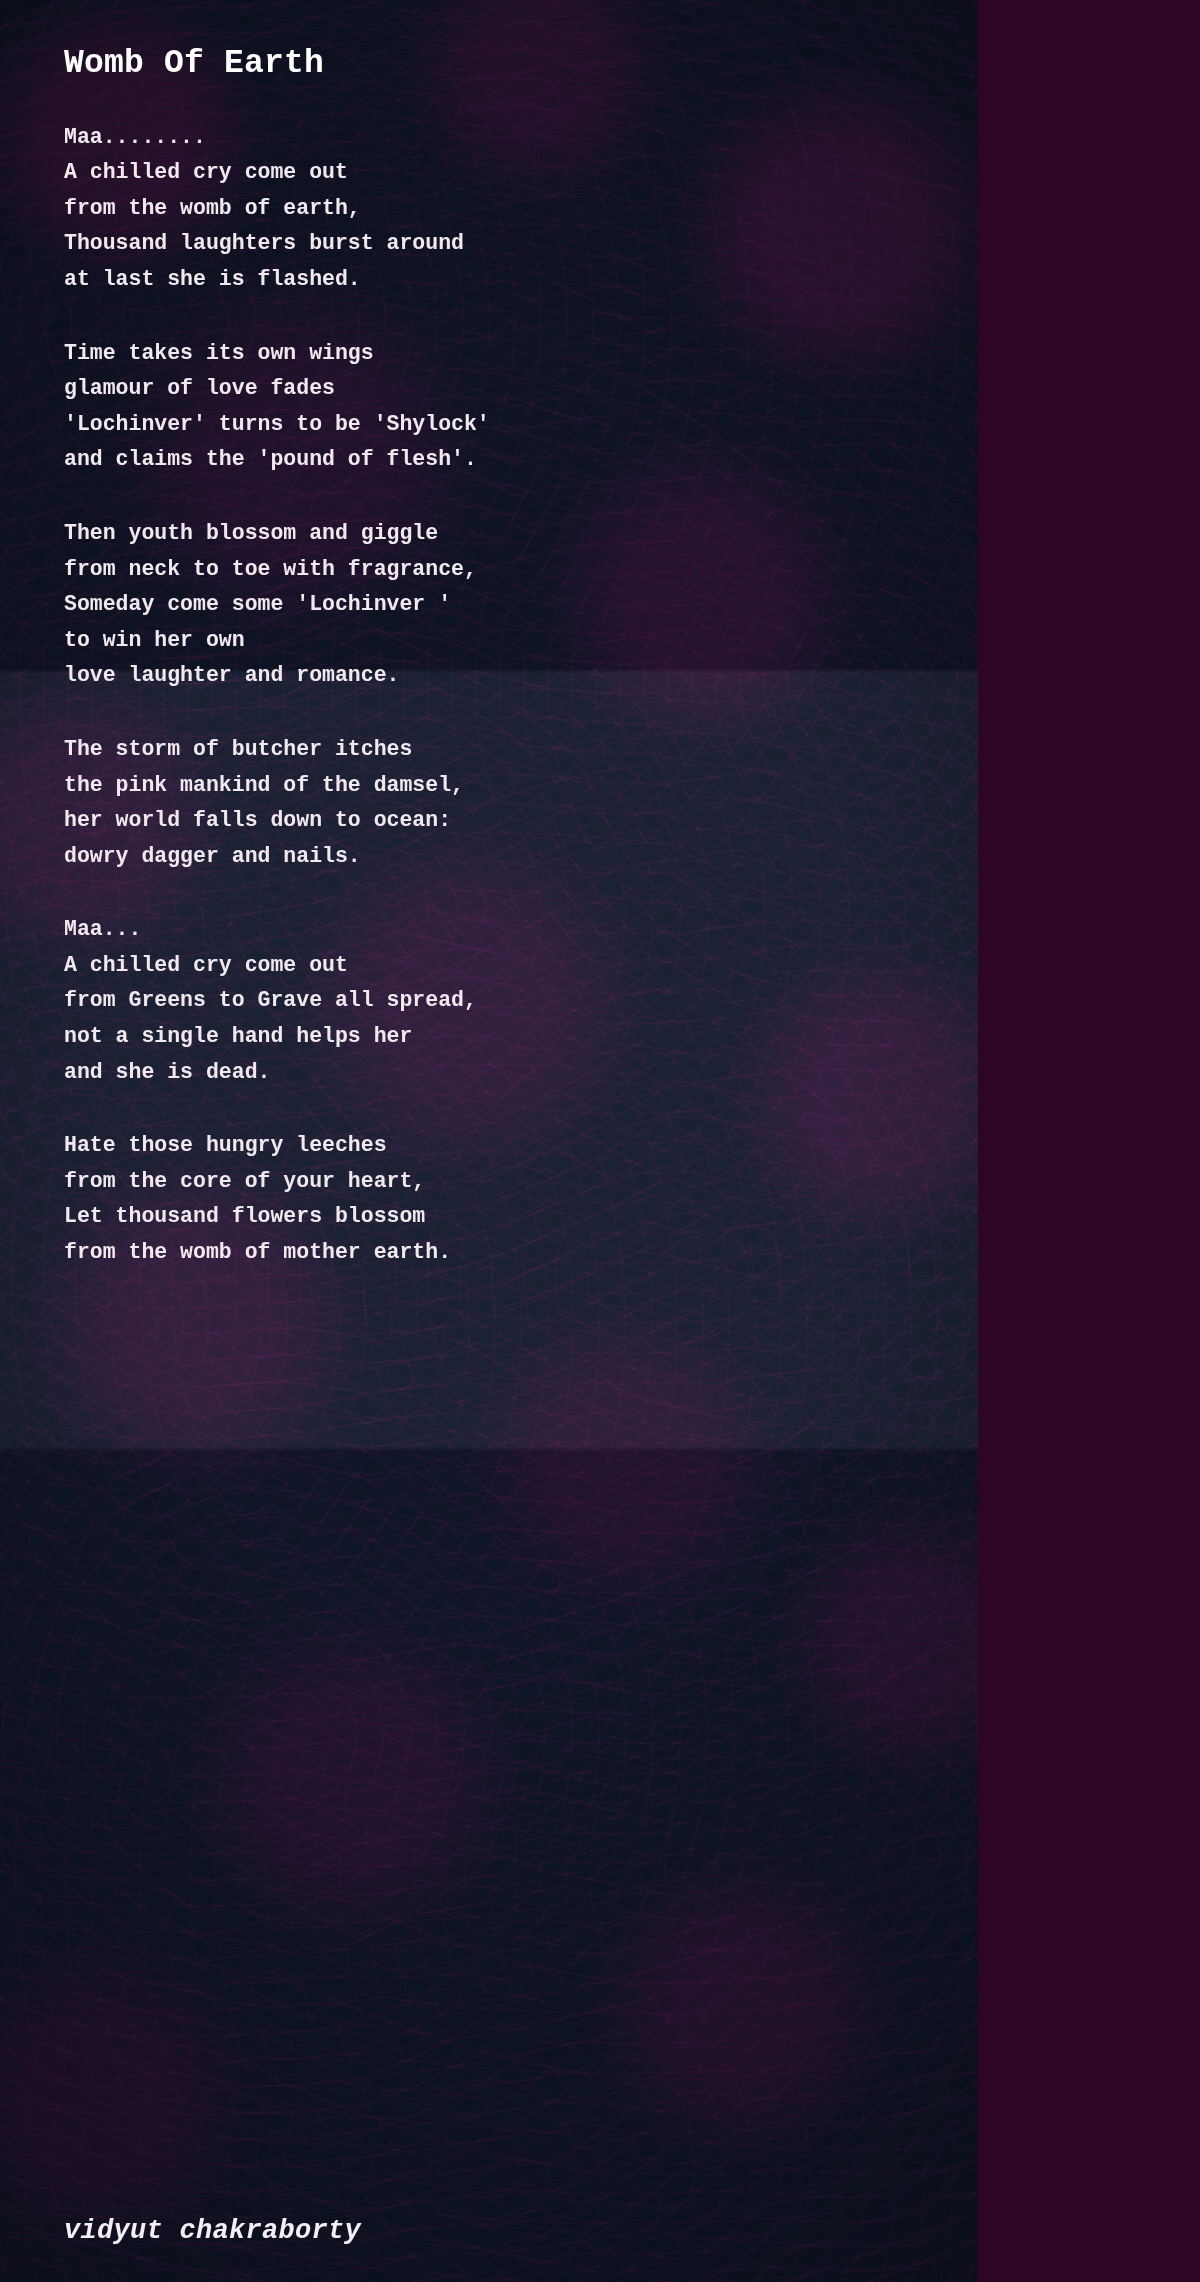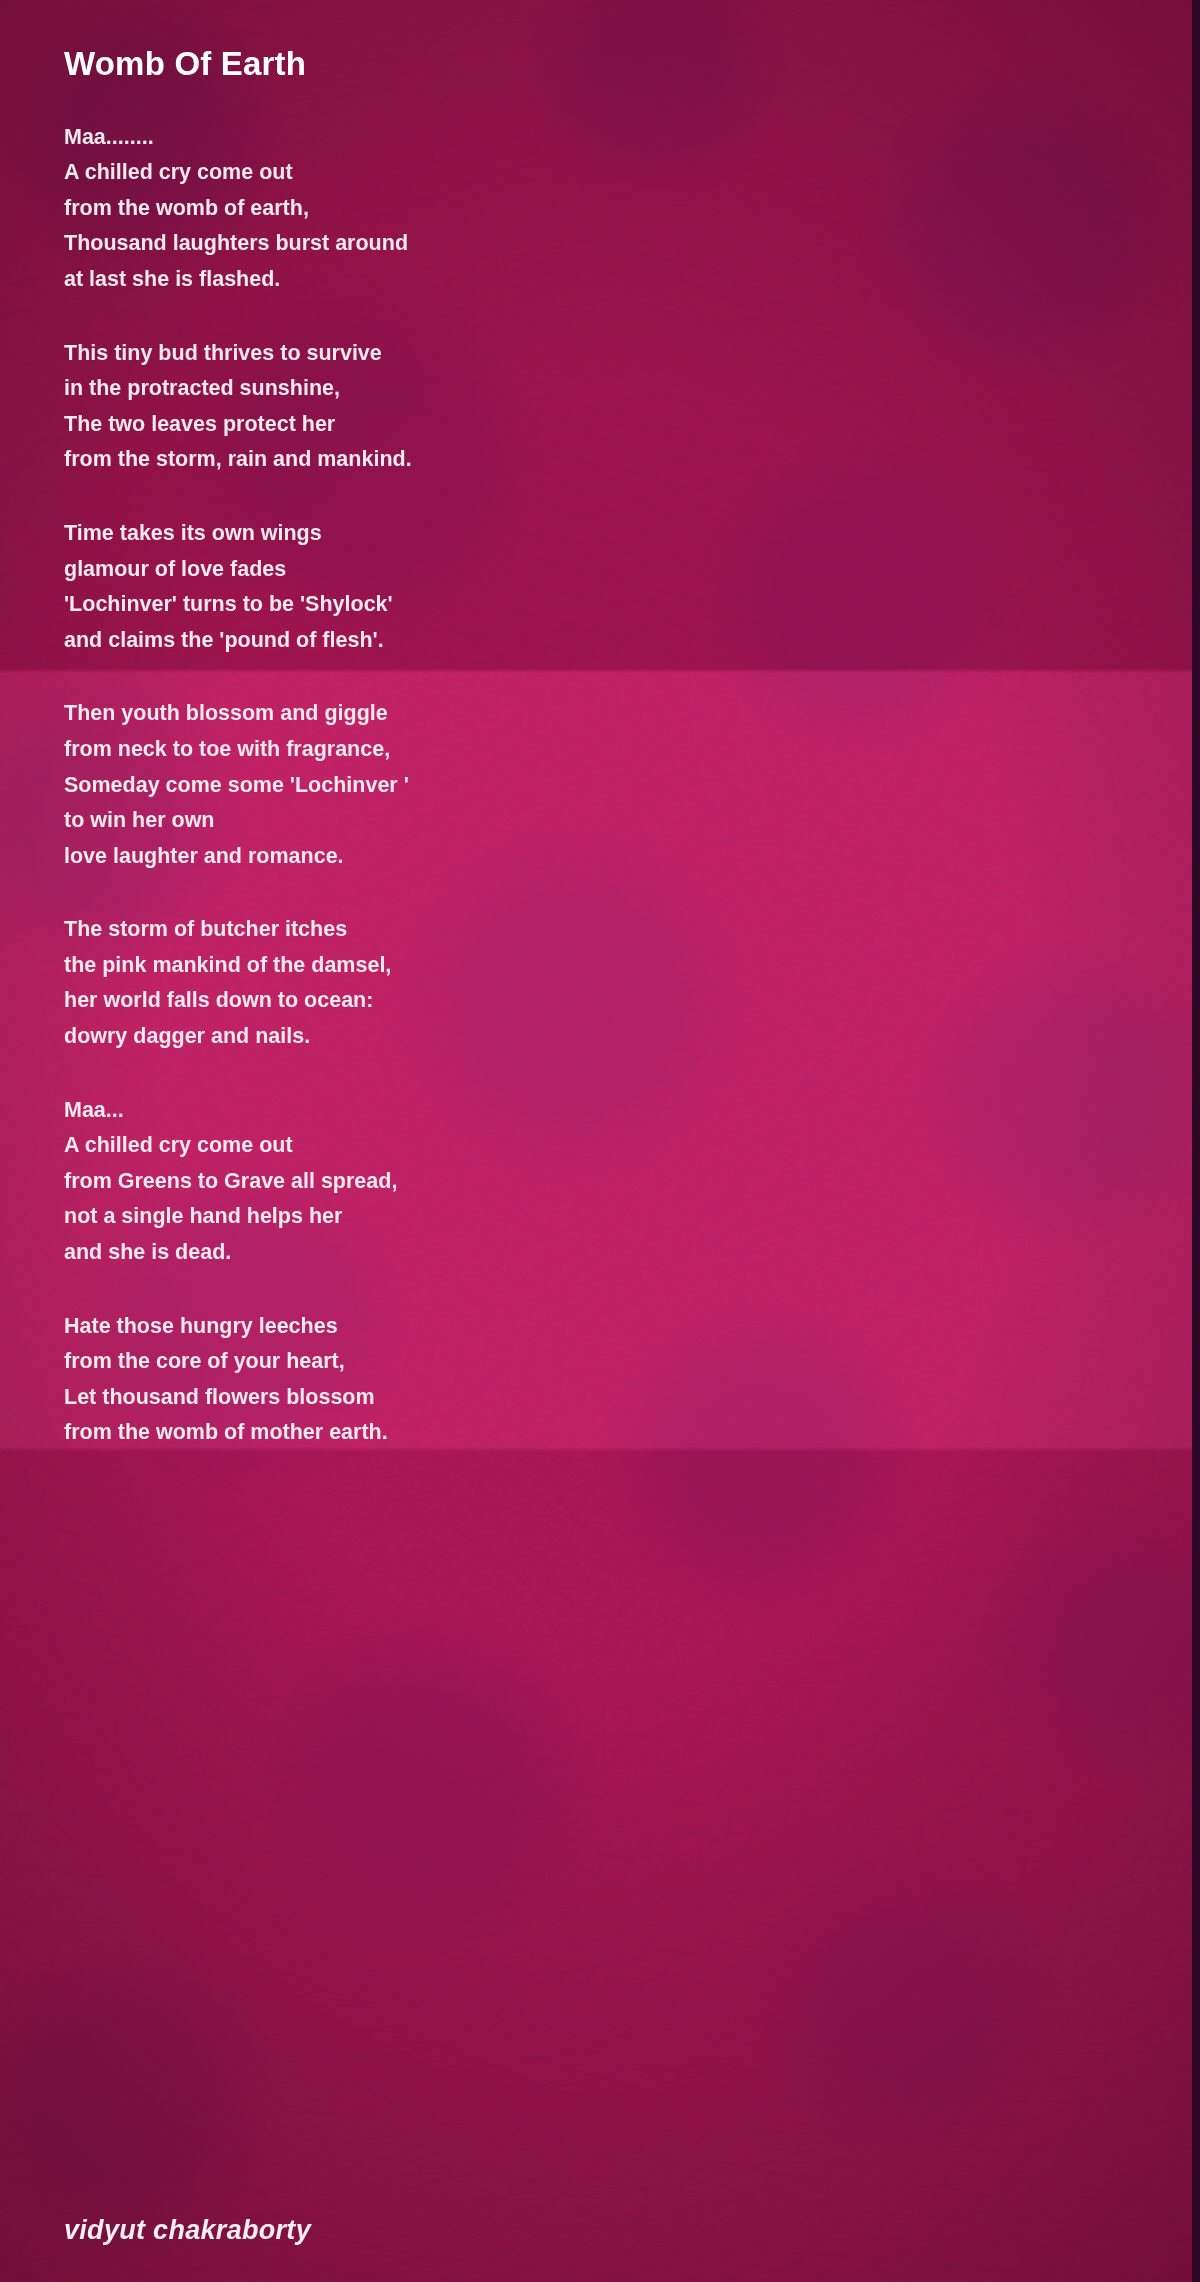--- a/index.html
+++ b/index.html
@@ -10,24 +10,25 @@
     width: 1200px;
     height: 2282px;
     background-color: #2d0626;
     font-family: "Liberation Sans", sans-serif;
     overflow: hidden;
   }
 
   
   .page {
     position: relative;
-    width: 1192px;
+    width: 978px;
     height: 2282px;
-    background-color: #be185d;
+    background-color: #0f172a;
     overflow: hidden;
+    font-family: Liberation Mono, monospace;
   }
   .bg-layer {
     position: absolute;
     inset: 0;
     pointer-events: none;
   }
   
   .bg-blooms {
     background-image:
       radial-gradient(circle at 12% 6%,  rgba(128,20,96,0.30) 0 70px, rgba(128,20,96,0) 150px),
@@ -133,26 +134,20 @@
     <div class="poem-body">
 
       <p class="stanza">
         <span class="line">Maa........</span><br>
         <span class="line">A chilled cry come out</span><br>
         <span class="line">from the womb of earth,</span><br>
         <span class="line">Thousand laughters burst around</span><br>
         <span class="line">at last she is flashed.</span>
       </p>
 
-      <p class="stanza">
-        <span class="line">This tiny bud thrives to survive</span><br>
-        <span class="line">in the protracted sunshine,</span><br>
-        <span class="line">The two leaves protect her</span><br>
-        <span class="line">from the storm, rain and mankind.</span>
-      </p>
 
       <p class="stanza">
         <span class="line">Time takes its own wings</span><br>
         <span class="line">glamour of love fades</span><br>
         <span class="line">'Lochinver' turns to be 'Shylock'</span><br>
         <span class="line">and claims the 'pound of flesh'.</span>
       </p>
 
       <p class="stanza">
         <span class="line">Then youth blossom and giggle</span><br>

